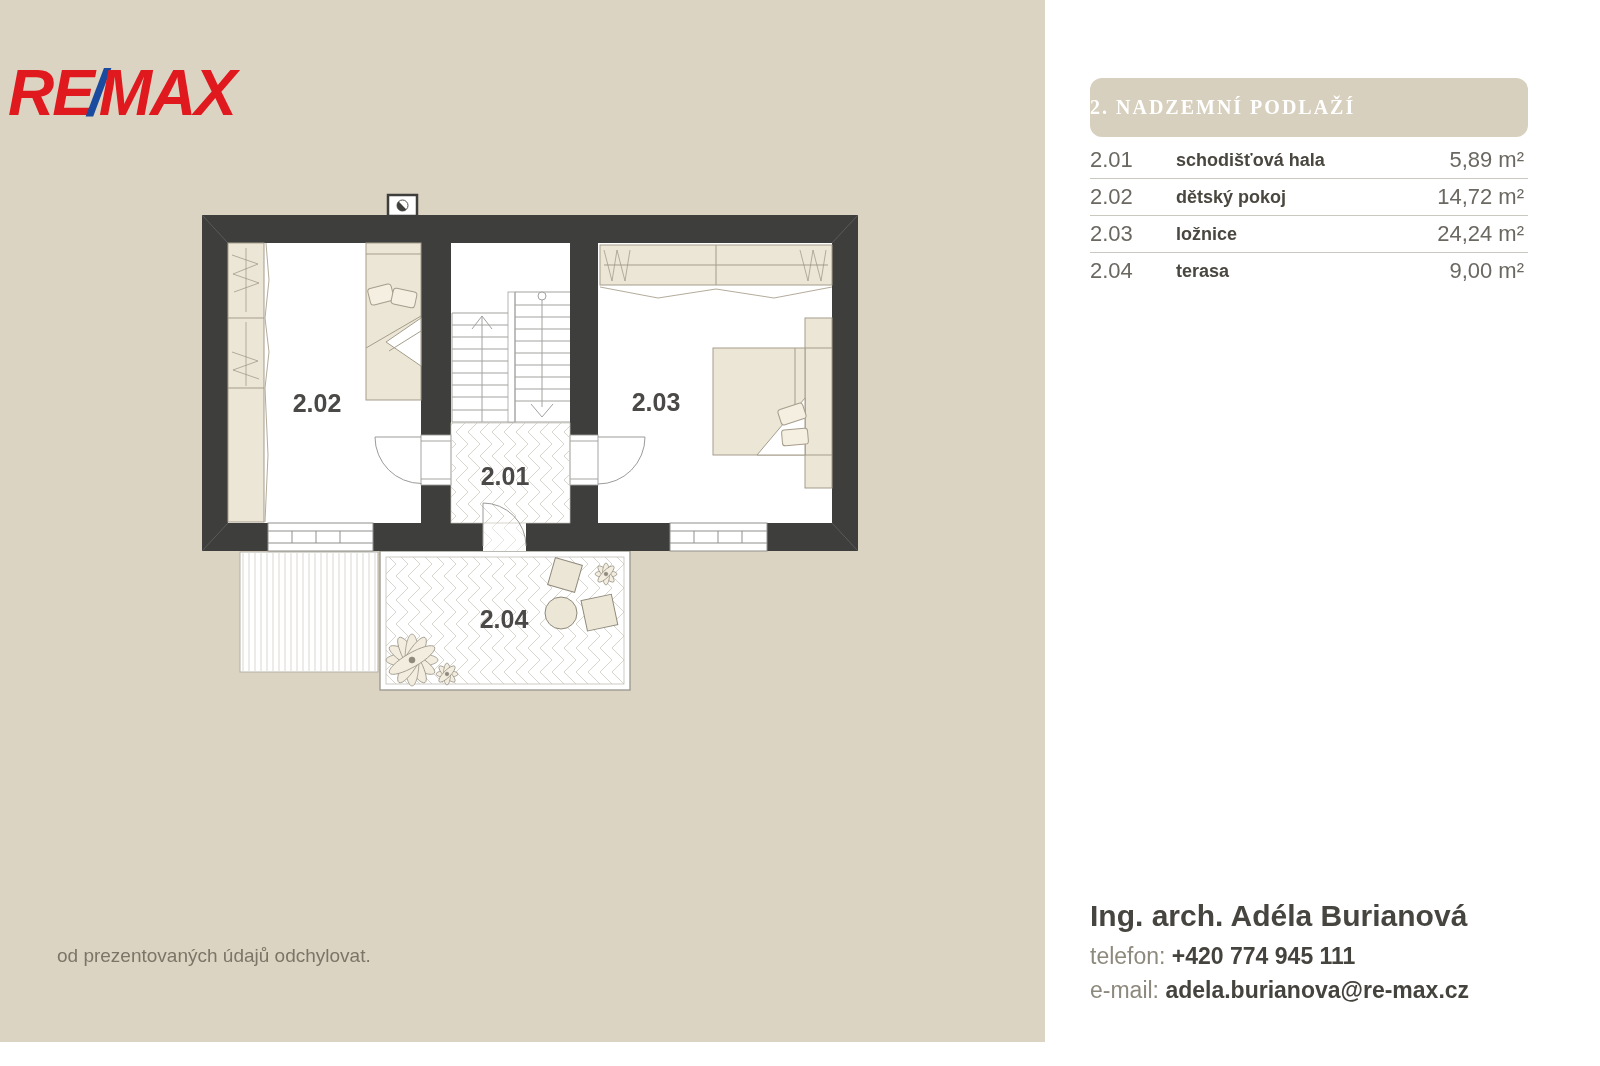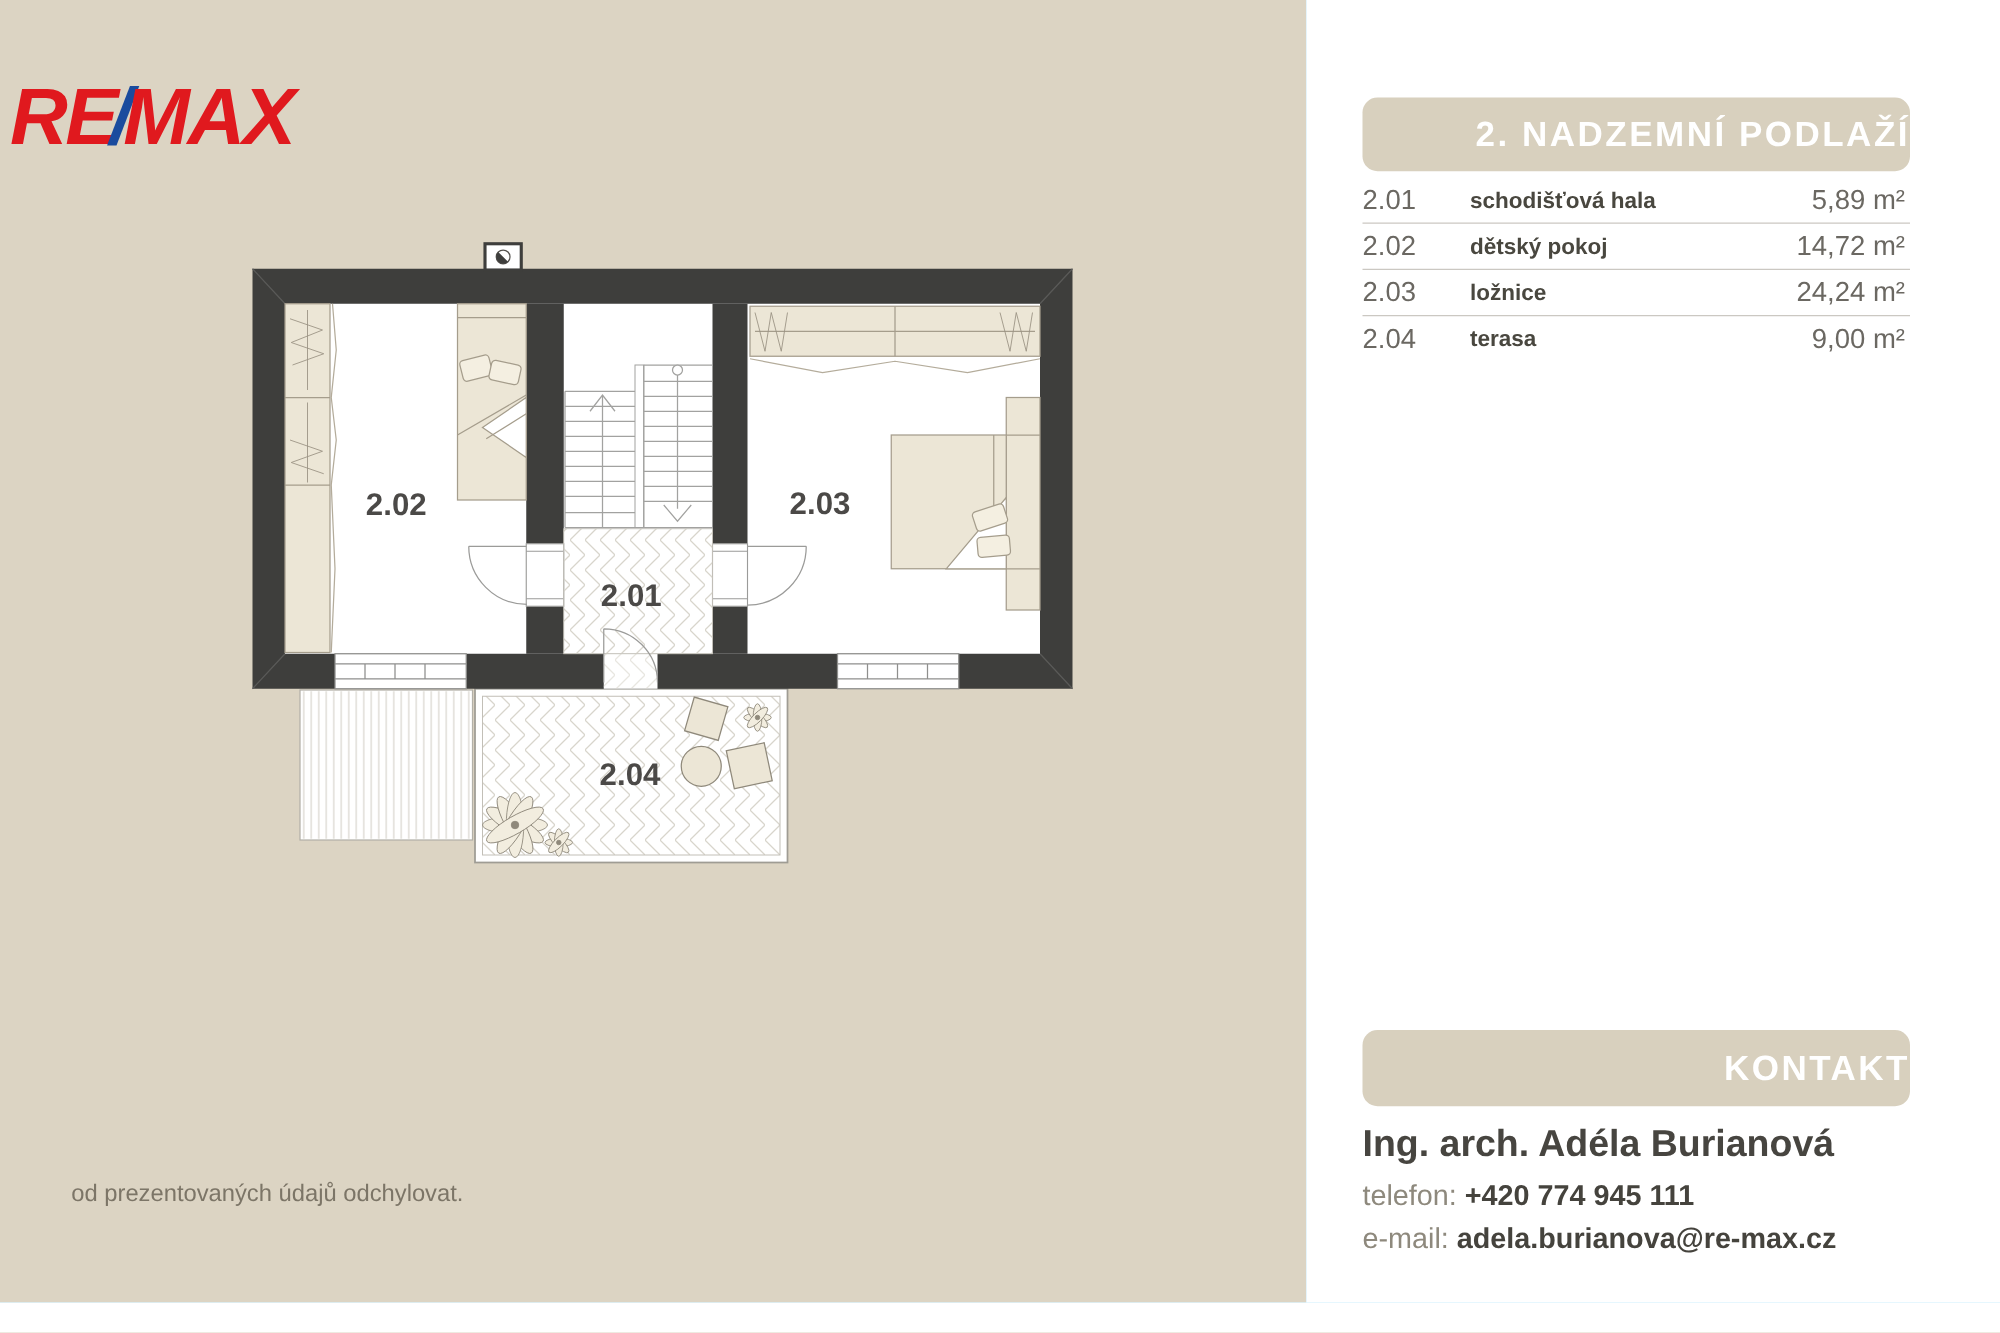--- a/index.html
+++ b/index.html
@@ -15,22 +15,22 @@
   .logo .slash{color:#1A4B9E;margin:0 -5px;}
 
   
   .plan-svg{position:absolute;left:0;top:0;}
 
   
   .disclaimer{position:absolute;left:57px;top:942px;font-size:19px;line-height:27px;color:#7C7567;}
 
   
   .panel-box{position:absolute;left:45px;width:438px;height:59px;background:#D8D0BE;border-radius:12px;
-             color:#fff;font-weight:bold;font-size:28px;letter-spacing:2px;text-align:right;line-height:59px;
-             white-space:nowrap;}
+             color:#fff;font-weight:bold;font-size:20px;letter-spacing:2px;text-align:left;line-height:59px;
+             white-space:nowrap;font-family:Liberation Serif, serif;}
   .floor-box{top:78px;}
   .kontakt-box{top:824px;height:61px;line-height:61px;}
 
   .room-table{position:absolute;left:45px;top:142px;width:438px;}
   .room-row{display:flex;align-items:center;height:36px;border-bottom:1px solid #CBC8C2;}
   .room-row:last-child{border-bottom:none;}
   .room-code{width:86px;font-size:22px;color:#6B6862;}
   .room-name{flex:1;font-size:18px;font-weight:bold;color:#49473F;}
   .room-area{font-size:22px;color:#6B6862;text-align:right;padding-right:4px;white-space:nowrap;}
 
@@ -230,21 +230,20 @@
         <span class="room-name">ložnice</span>
         <span class="room-area">24,24 m²</span>
       </div>
       <div class="room-row">
         <span class="room-code">2.04</span>
         <span class="room-name">terasa</span>
         <span class="room-area">9,00 m²</span>
       </div>
     </div>
 
-    <div class="panel-box kontakt-box">KONTAKT</div>
 
     <div class="agent-name">Ing. arch. Adéla Burianová</div>
 
     <div class="agent-line agent-phone">
       <span>telefon:</span>
       <b>+420 774 945 111</b>
     </div>
 
     <div class="agent-line agent-email">
       <span>e-mail:</span>

